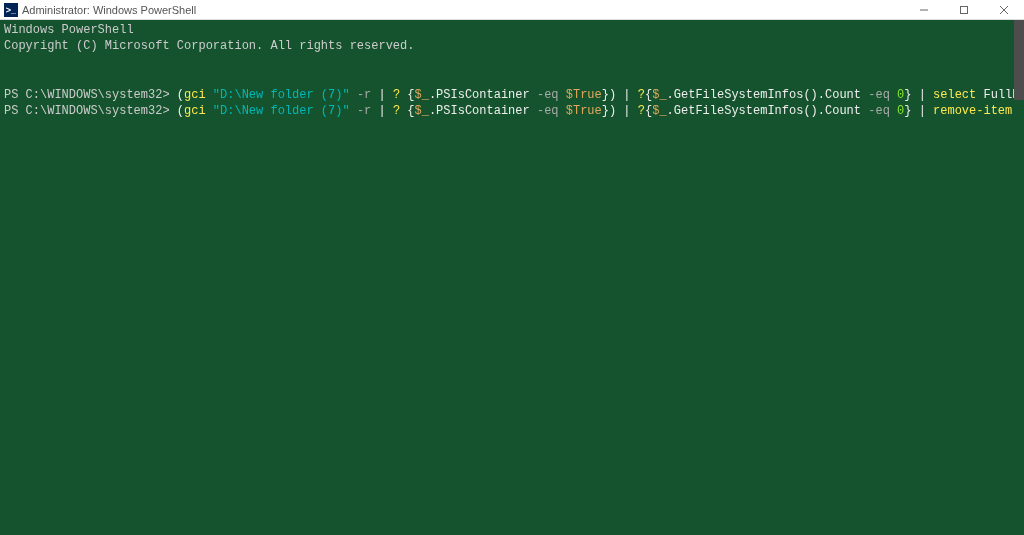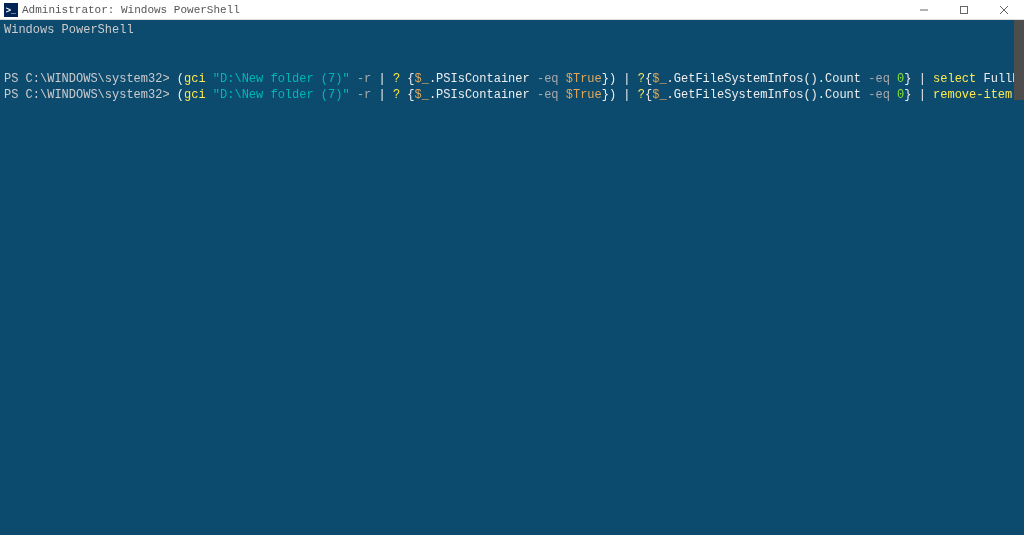--- a/index.html
+++ b/index.html
@@ -34,40 +34,40 @@
       background: #012456;
       display: flex;
       align-items: center;
       justify-content: center;
       color: #fff;
       font-size: 9px;
       font-weight: bold;
       font-family: Arial, sans-serif;
     }
     .titlebar-text {
-      font-family: Liberation Mono, monospace;
+      font-family: Liberation Sans, sans-serif;
       font-size: 11px;
       color: #555;
     }
     .titlebar-controls {
       display: flex;
       height: 100%;
     }
     .titlebar-btn {
       width: 40px;
       height: 20px;
       display: flex;
       align-items: center;
       justify-content: center;
       color: #666;
       font-size: 10px;
       cursor: pointer;
     }
     .terminal {
-      background: #0c4a6e;
+      background: #14532d;
       height: calc(535px - 20px);
       padding: 2px 4px;
       font-size: 12px;
       line-height: 1.35;
       color: #ccc;
       overflow: hidden;
       position: relative;
     }
     .terminal-line {
       white-space: pre;
@@ -119,20 +119,21 @@
       <svg width="10" height="10" viewBox="0 0 10 10">
           <line x1="1" y1="1" x2="9" y2="9" stroke="currentColor" stroke-width="1"></line>
           <line x1="9" y1="1" x2="1" y2="9" stroke="currentColor" stroke-width="1"></line>
         </svg>
     </div>
   </div>
 </div>
 
 <div class="terminal">
   <div class="terminal-line">Windows PowerShell</div>
+  <div class="terminal-line">Copyright (C) Microsoft Corporation. All rights reserved.</div>
   <div class="terminal-line">&nbsp;</div>
   <div class="terminal-line">&nbsp;</div>
   <div id="cmd-lines">
       <div class="terminal-line"><span class="prompt-text">PS C:\WINDOWS\system32&gt; </span><span class="cmd-white">(</span><span class="cmd-yellow">gci</span><span class="cmd-white"> </span><span class="cmd-teal">"D:\New folder (7)"</span><span class="cmd-white"> </span><span class="cmd-grey">-r</span><span class="cmd-white"> | </span><span class="cmd-yellow">?</span><span class="cmd-white"> {</span><span class="cmd-orange">$_</span><span class="cmd-white">.PSIsContainer </span><span class="cmd-grey">-eq</span><span class="cmd-white"> </span><span class="cmd-orange">$True</span><span class="cmd-white">}) | </span><span class="cmd-yellow">?</span><span class="cmd-white">{</span><span class="cmd-orange">$_</span><span class="cmd-white">.GetFileSystemInfos().Count </span><span class="cmd-grey">-eq</span><span class="cmd-white"> </span><span class="cmd-green">0</span><span class="cmd-white">} | </span><span class="cmd-yellow">select</span><span class="cmd-white"> FullName | </span></div>
       <div class="terminal-line"><span class="prompt-text">PS C:\WINDOWS\system32&gt; </span><span class="cmd-white">(</span><span class="cmd-yellow">gci</span><span class="cmd-white"> </span><span class="cmd-teal">"D:\New folder (7)"</span><span class="cmd-white"> </span><span class="cmd-grey">-r</span><span class="cmd-white"> | </span><span class="cmd-yellow">?</span><span class="cmd-white"> {</span><span class="cmd-orange">$_</span><span class="cmd-white">.PSIsContainer </span><span class="cmd-grey">-eq</span><span class="cmd-white"> </span><span class="cmd-orange">$True</span><span class="cmd-white">}) | </span><span class="cmd-yellow">?</span><span class="cmd-white">{</span><span class="cmd-orange">$_</span><span class="cmd-white">.GetFileSystemInfos().Count </span><span class="cmd-grey">-eq</span><span class="cmd-white"> </span><span class="cmd-green">0</span><span class="cmd-white">} | </span><span class="cmd-yellow">remove-item</span></div>
     </div>
   <div class="scrollbar-track">
     <div class="scrollbar-thumb"></div>
   </div>
 </div>

